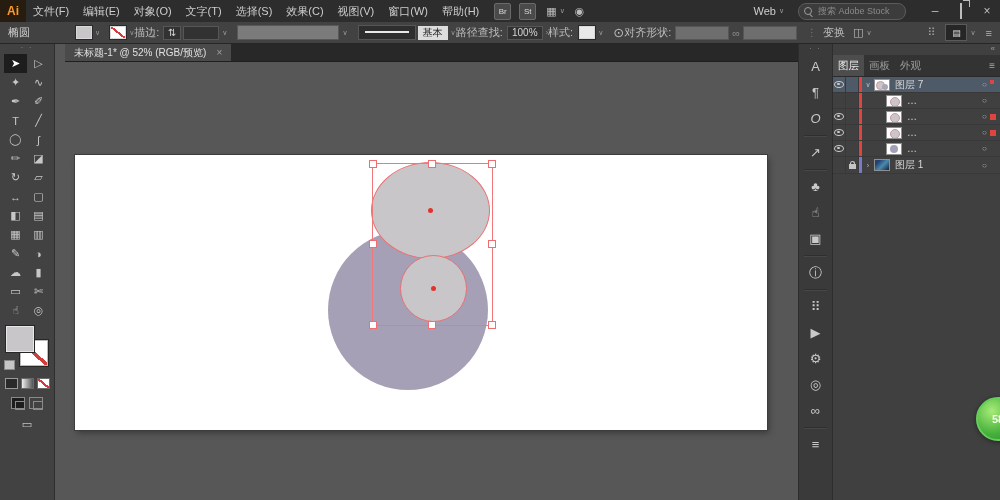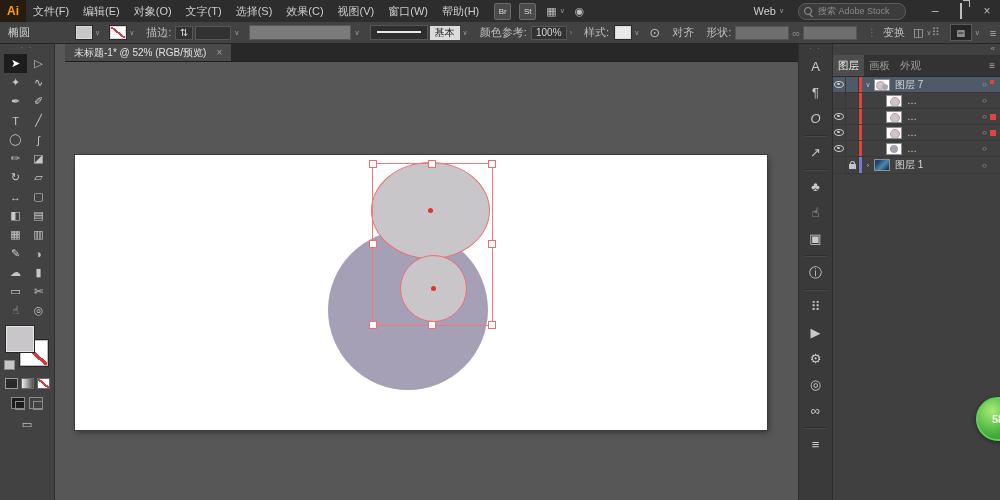--- a/index.html
+++ b/index.html
@@ -32,21 +32,21 @@
   
   #optionsbar{position:absolute;left:0;top:22px;width:1000px;height:22px;background:#424242;
               border-bottom:1px solid #262626;box-sizing:border-box;display:flex;align-items:center;
               font-size:11px;color:#bdbdbd;z-index:19}
   .sw{width:16px;height:13px;box-sizing:border-box;border:1px solid #d9d9d9;outline:1px solid #2a2a2a;flex:none}
   .sw-fill{background:#c9c6c9;margin-left:46px}
   .sw-none{background:#fff;background-image:linear-gradient(to top right,transparent 44%,#d23c3c 44%,#d23c3c 56%,transparent 56%);margin-left:10px}
   .sw-style{background:#e9e9e9;margin-left:6px}
   .obox{height:14px;background:#323232;border:1px solid #565656;box-sizing:border-box;flex:none;
         display:flex;align-items:center;justify-content:center;color:#d5d5d5;font-size:10px}
-  .lbl{flex:none;margin-left:12px}
+  .lbl{flex:none;}
   .profilebox{width:100px;height:13px;background:#7b7b7b;border:1px solid #585858;flex:none;margin-left:10px}
   .brushline{width:56px;height:13px;background:#2e2e2e;border:1px solid #565656;flex:none;margin-left:10px;position:relative}
   .brushline::after{content:"";position:absolute;left:6px;right:6px;top:5px;height:2px;background:#e8e8e8}
   .basicchip{height:14px;padding:0 5px;background:#dcdcdc;color:#222;font-size:10px;display:flex;
              align-items:center;flex:none;margin-left:2px}
   .vsep{color:#787878;margin-left:10px;font-size:10px;flex:none}
   .right-cluster{margin-left:auto;display:flex;align-items:center;margin-right:8px}
   .ws-chip{width:20px;height:15px;background:#262626;border:1px solid #5a5a5a;color:#ddd;font-size:9px;
            display:flex;align-items:center;justify-content:center;flex:none;margin-left:10px}
   
@@ -182,21 +182,21 @@
   <span class="chev">∨</span>
   <span class="lbl">描边:</span>
   <span class="obox" style="width:18px;margin-left:4px">⇅</span>
   <span class="obox" style="width:36px;margin-left:2px"></span>
   <span class="chev">∨</span>
   <span class="profilebox"></span>
   <span class="chev">∨</span>
   <span class="brushline"></span>
   <span class="basicchip">基本</span>
   <span class="chev">∨</span>
-  <span class="lbl">颜色参考:</span>
+  <span class="lbl">路径查找:</span>
   <span class="obox" style="width:36px;margin-left:4px">100%</span>
   <span class="chev">›</span>
   <span class="lbl">样式:</span>
   <span class="sw sw-style"></span>
   <span class="chev">∨</span>
   <span class="lbl" style="font-size:13px;margin-left:10px">⊙</span>
   <span class="lbl">对齐</span>
   <span class="lbl">形状:</span>
   <span class="obox" style="width:54px;margin-left:4px;background:#6e6e6e"></span>
   <span class="lbl" style="margin-left:3px;color:#8a8a8a">∞</span>

